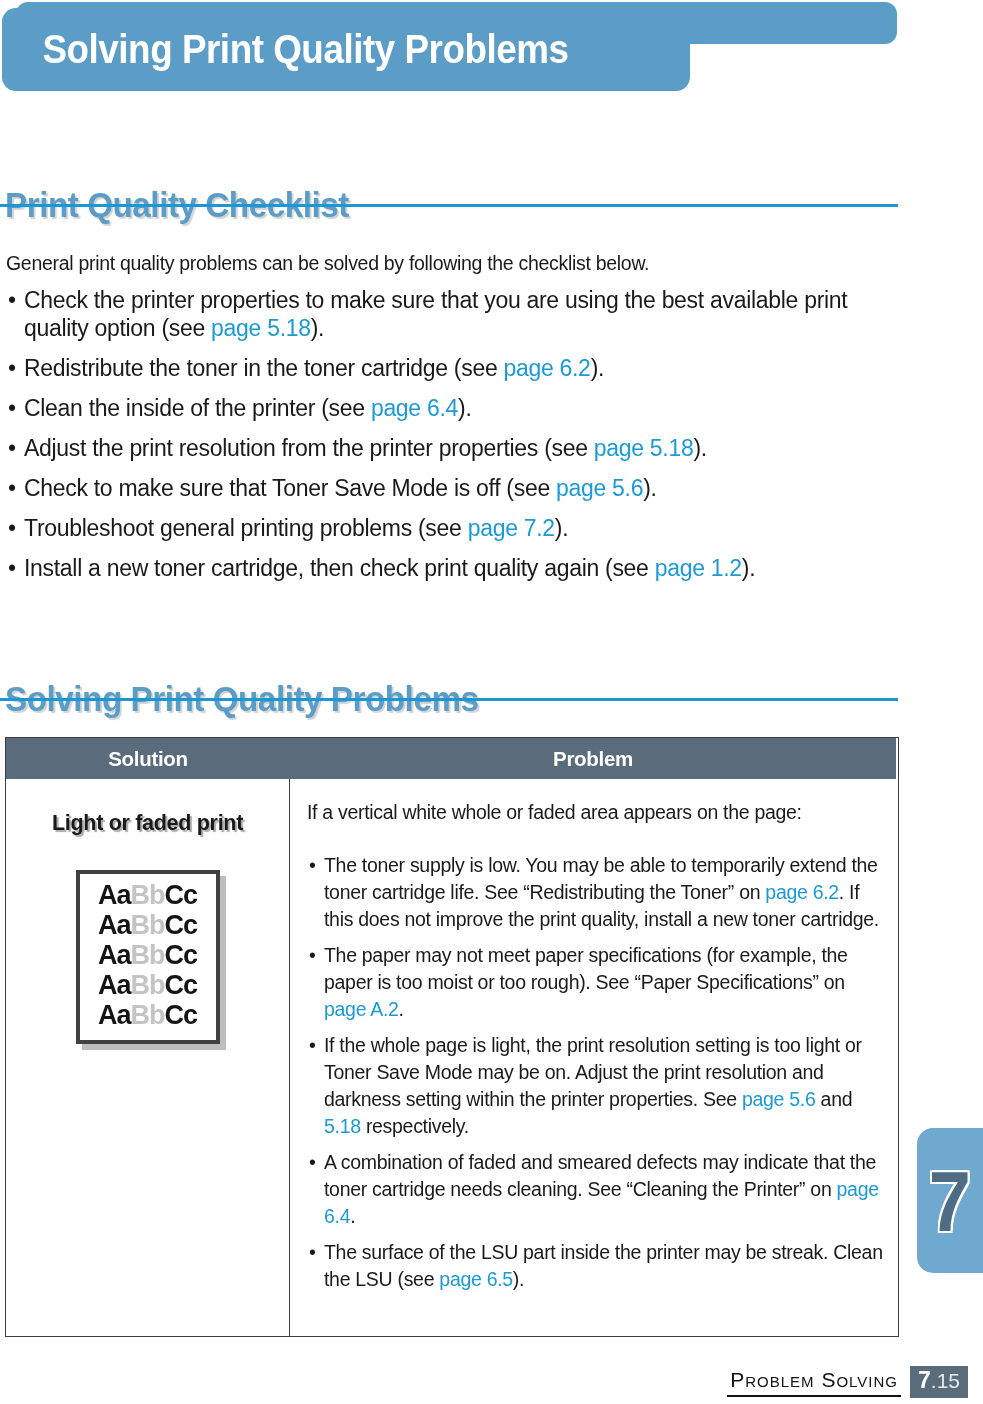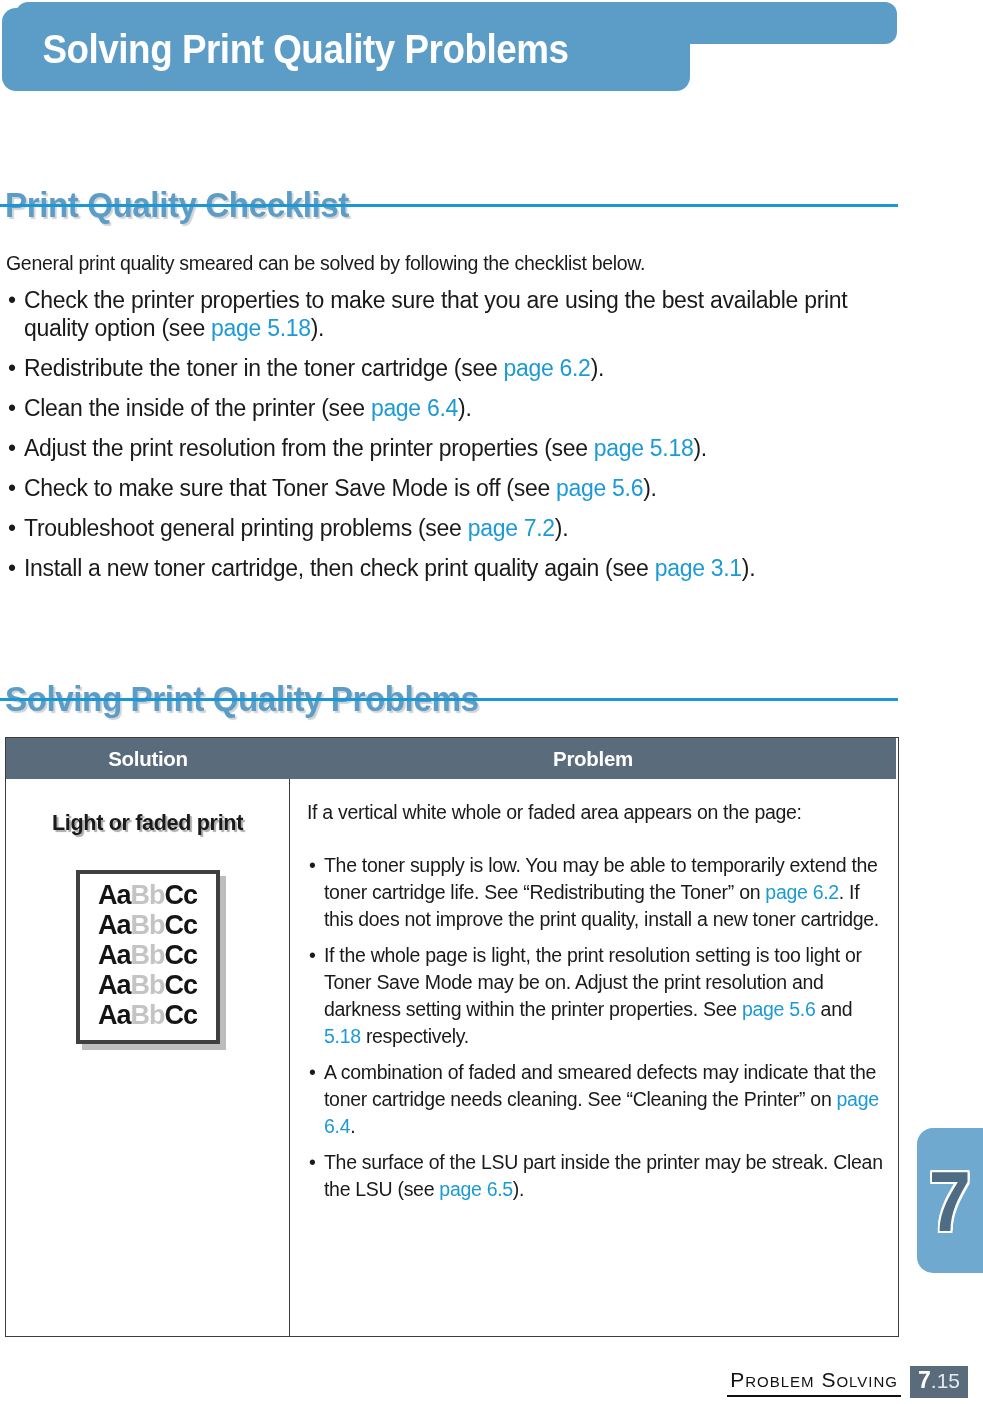--- a/index.html
+++ b/index.html
@@ -99,30 +99,30 @@
 </head>
 <body>
 
 <div class="banner-band"></div>
 <div class="banner-box">
   <span class="banner-title">Solving Print Quality Problems</span>
 </div>
 
 <h2 class="sec-heading heading-1">Print Quality Checklist</h2>
 <div class="rule rule-1"></div>
-<p class="intro">General print quality smeared can be solved by following the checklist below.</p>
+<p class="intro">General print quality problems can be solved by following the checklist below.</p>
 
 <ul class="checklist">
   <li><span>Check the printer properties to make sure that you are using the best available print quality option (see </span><span class="link">page 5.18</span><span>).</span></li>
   <li><span>Redistribute the toner in the toner cartridge (see </span><span class="link">page 6.2</span><span>).</span></li>
   <li><span>Clean the inside of the printer (see </span><span class="link">page 6.4</span><span>).</span></li>
   <li><span>Adjust the print resolution from the printer properties (see </span><span class="link">page 5.18</span><span>).</span></li>
   <li><span>Check to make sure that Toner Save Mode is off (see </span><span class="link">page 5.6</span><span>).</span></li>
   <li><span>Troubleshoot general printing problems (see </span><span class="link">page 7.2</span><span>).</span></li>
-  <li><span>Install a new toner cartridge, then check print quality again (see </span><span class="link">page 3.1</span><span>).</span></li>
+  <li><span>Install a new toner cartridge, then check print quality again (see </span><span class="link">page 1.2</span><span>).</span></li>
 </ul>
 
 <h2 class="sec-heading heading-2">Solving Print Quality Problems</h2>
 <div class="rule rule-2"></div>
 
 <div class="pq-table">
   <div class="th">Solution</div>
   <div class="th th-problem">Problem</div>
 
   <div class="cell cell-problem">
@@ -133,20 +133,21 @@
       <div class="sample-row"><span class="s-dark">Aa</span><span class="s-light">Bb</span><span class="s-dark">Cc</span></div>
       <div class="sample-row"><span class="s-dark">Aa</span><span class="s-light">Bb</span><span class="s-dark">Cc</span></div>
       <div class="sample-row"><span class="s-dark">Aa</span><span class="s-light">Bb</span><span class="s-dark">Cc</span></div>
     </div>
   </div>
 
   <div class="cell cell-solution">
     <div class="sol-intro">If a vertical white whole or faded area appears on the page:</div>
     <ul class="sol-list">
       <li><span>The toner supply is low. You may be able to temporarily extend the toner cartridge life. See “Redistributing the Toner” on </span><span class="link">page 6.2</span><span>. If this does not improve the print quality, install a new toner cartridge.</span></li>
+      <li><span>The paper may not meet paper specifications (for example, the paper is too moist or too rough). See “Paper Specifications” on </span><span class="link">page A.2</span><span>.</span></li>
       <li><span>If the whole page is light, the print resolution setting is too light or Toner Save Mode may be on. Adjust the print resolution and darkness setting within the printer properties. See </span><span class="link">page 5.6</span><span> and </span><span class="link">5.18</span><span> respectively.</span></li>
       <li><span>A combination of faded and smeared defects may indicate that the toner cartridge needs cleaning. See “Cleaning the Printer” on </span><span class="link">page 6.4</span><span>.</span></li>
       <li><span>The surface of the LSU part inside the printer may be streak. Clean the LSU (see </span><span class="link">page 6.5</span><span>).</span></li>
     </ul>
   </div>
 </div>
 
 <div class="chapter-tab">
   <span class="chapter-digit">7</span>
 </div>

